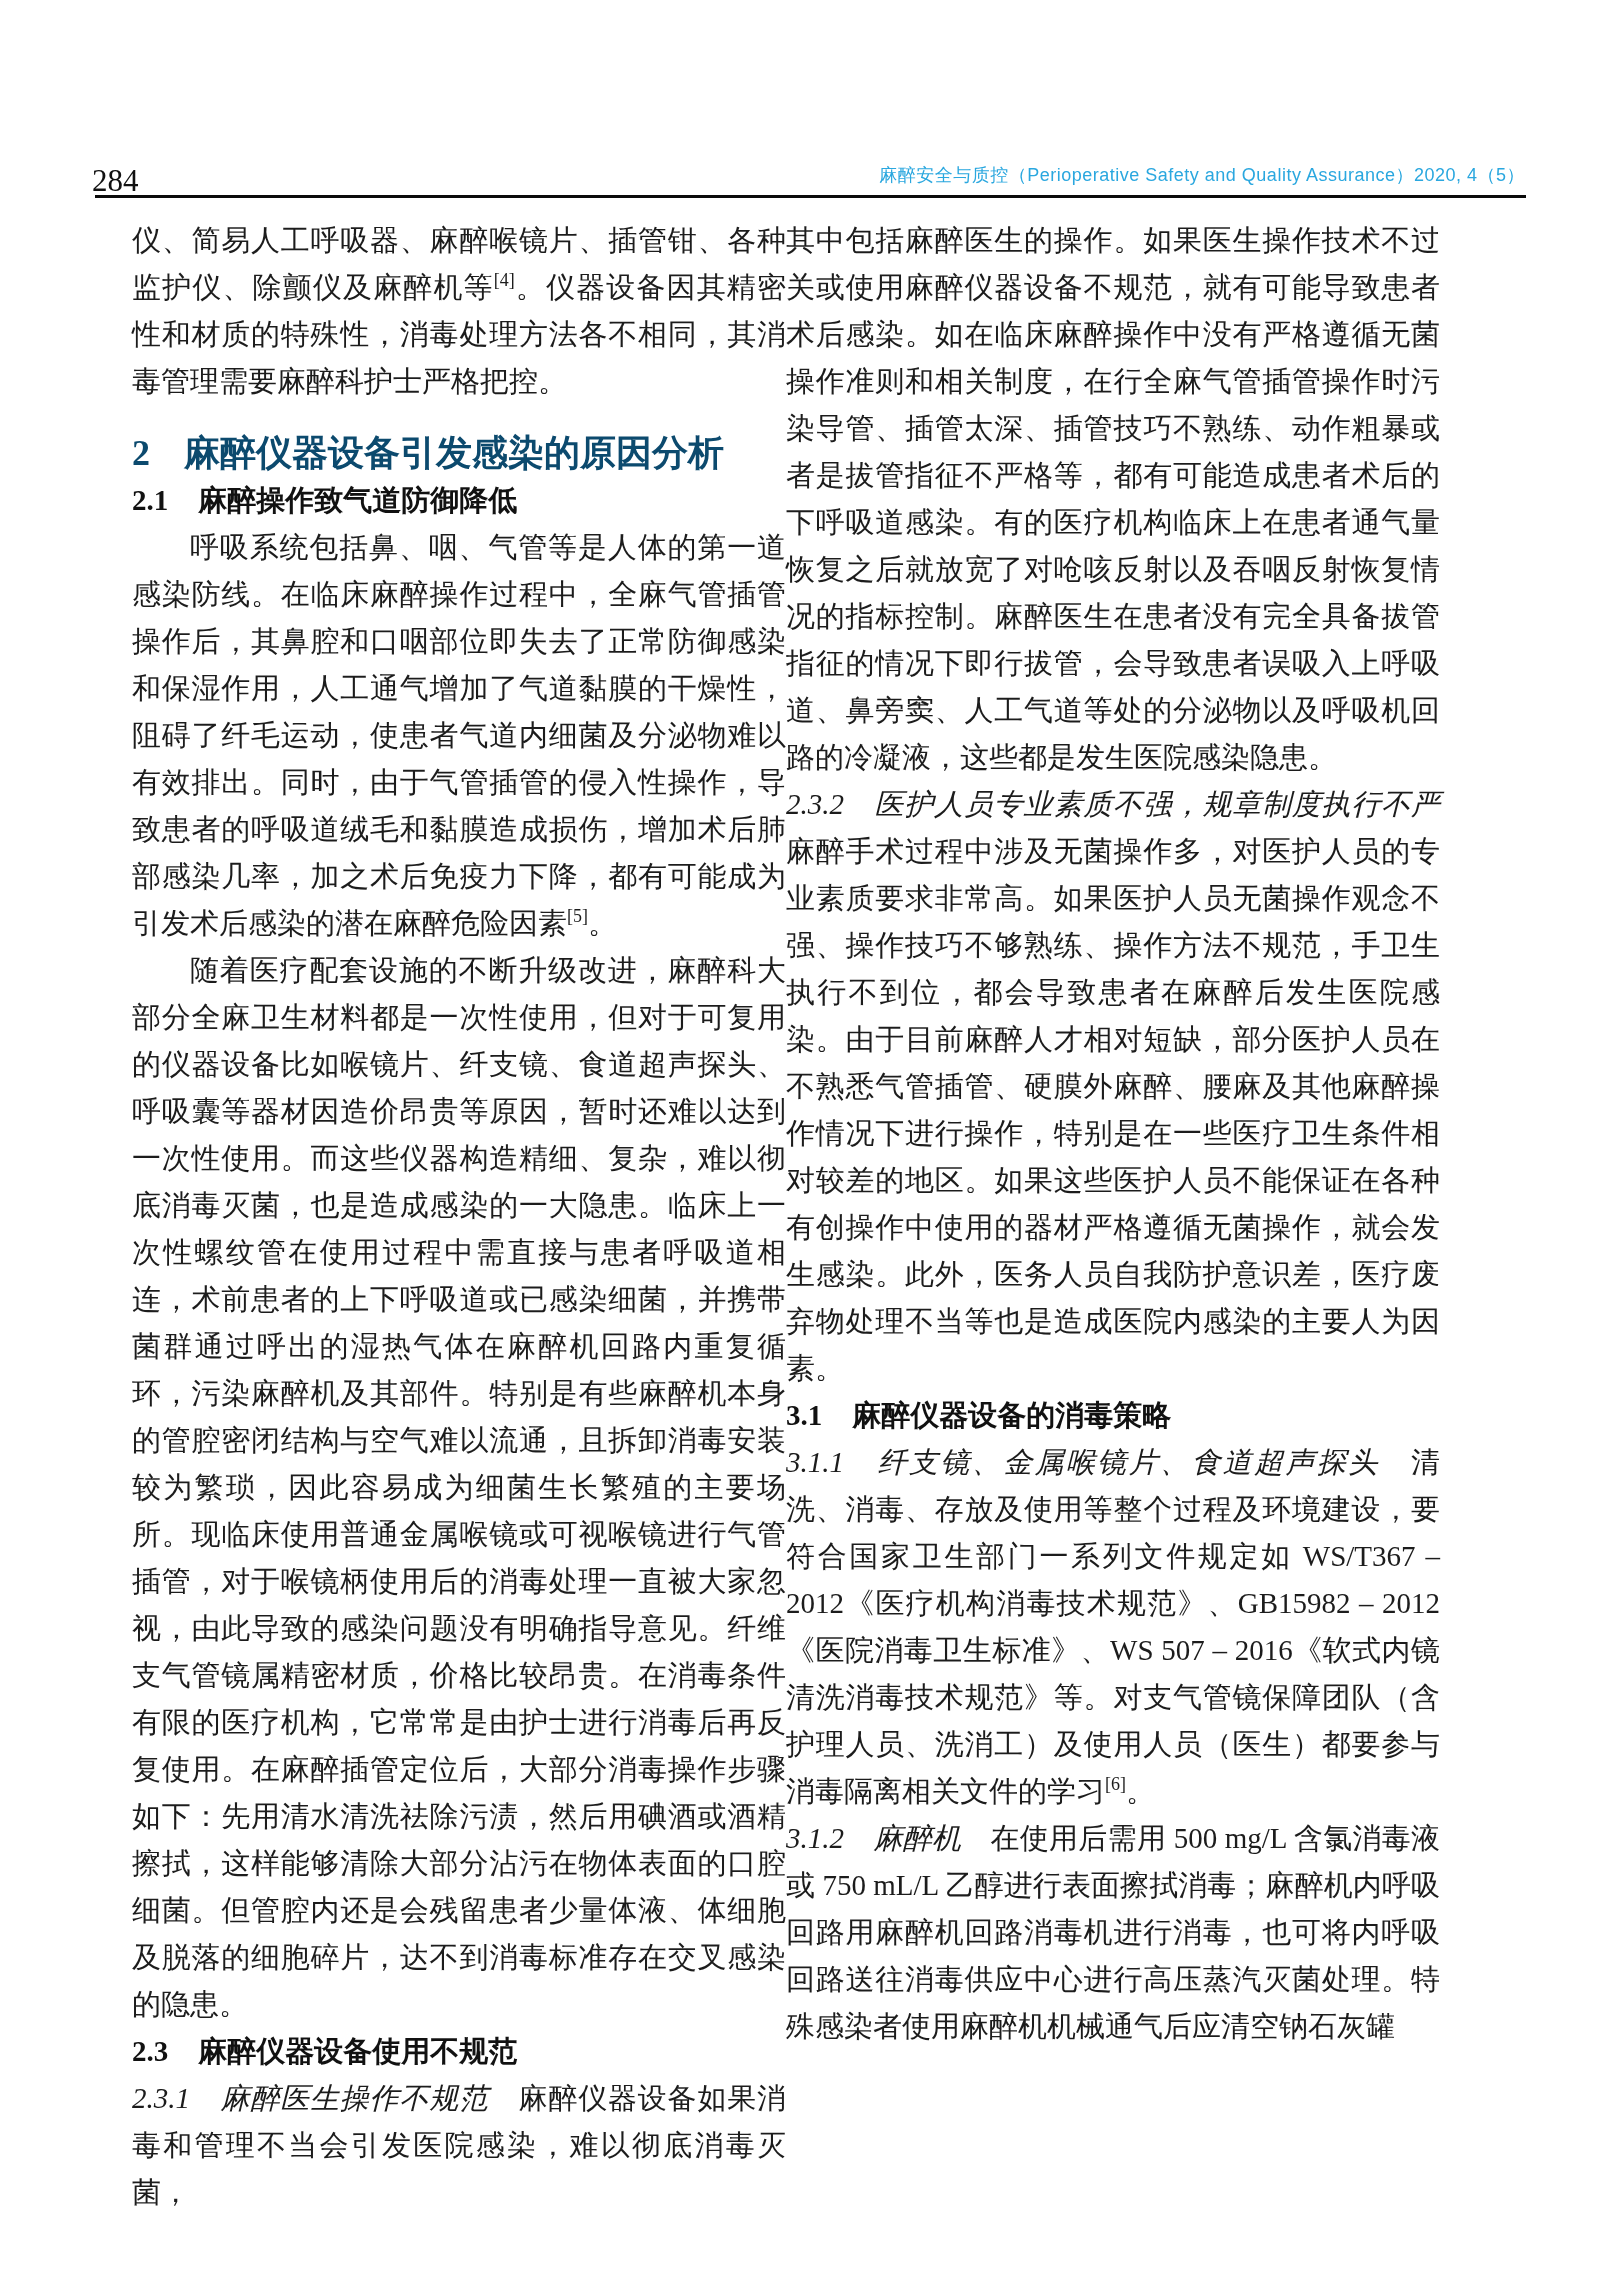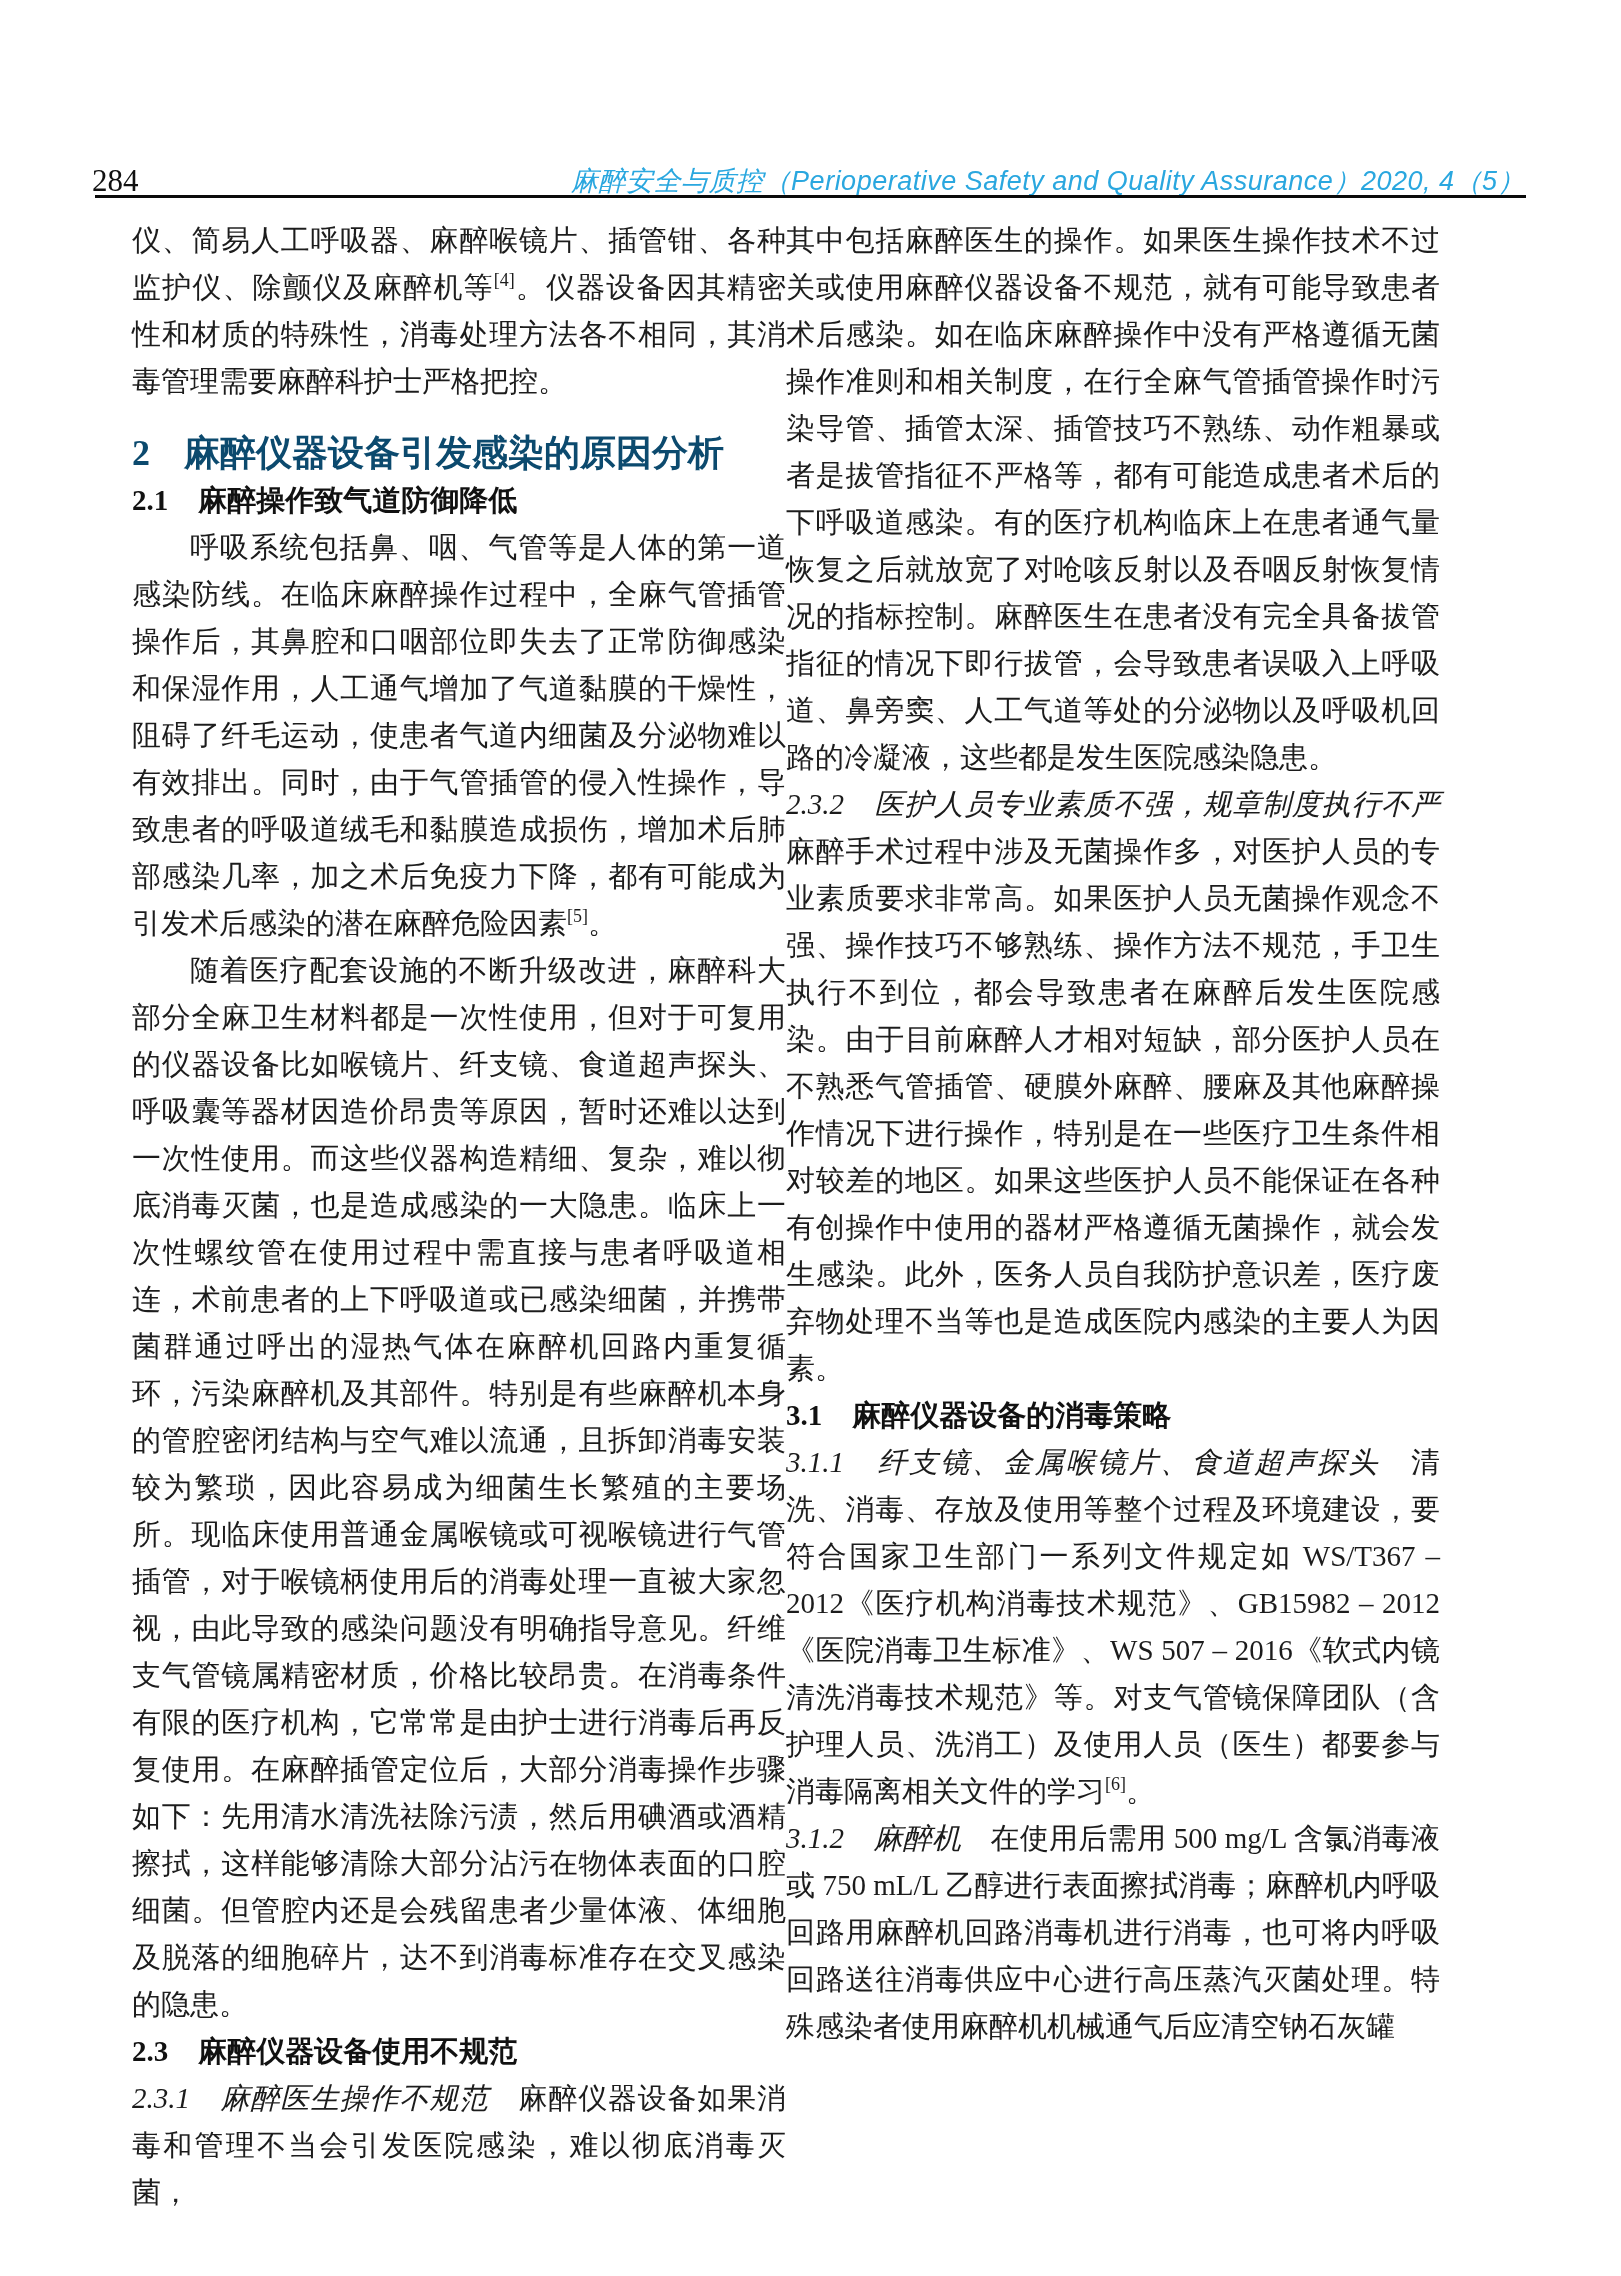--- a/index.html
+++ b/index.html
@@ -26,24 +26,23 @@
     margin-top: 16px;
   }
   .page-num {
     font-family: "Liberation Serif", serif;
     font-size: 31px;
     font-weight: normal;
     color: #111111;
   }
   .journal-title {
     font-family: "Liberation Sans", "DejaVu Sans", sans-serif;
-    font-size: 27px;
+    font-size: 18px;
     color: #2AA7DF;
     letter-spacing: 0.5px;
-    font-style: italic;
   }
   .head-rule {
     position: absolute;
     top: 195px;
     left: 95px;
     width: 1431px;
     height: 0;
     border-top: 3px solid #0a0a0a;
   }
   

